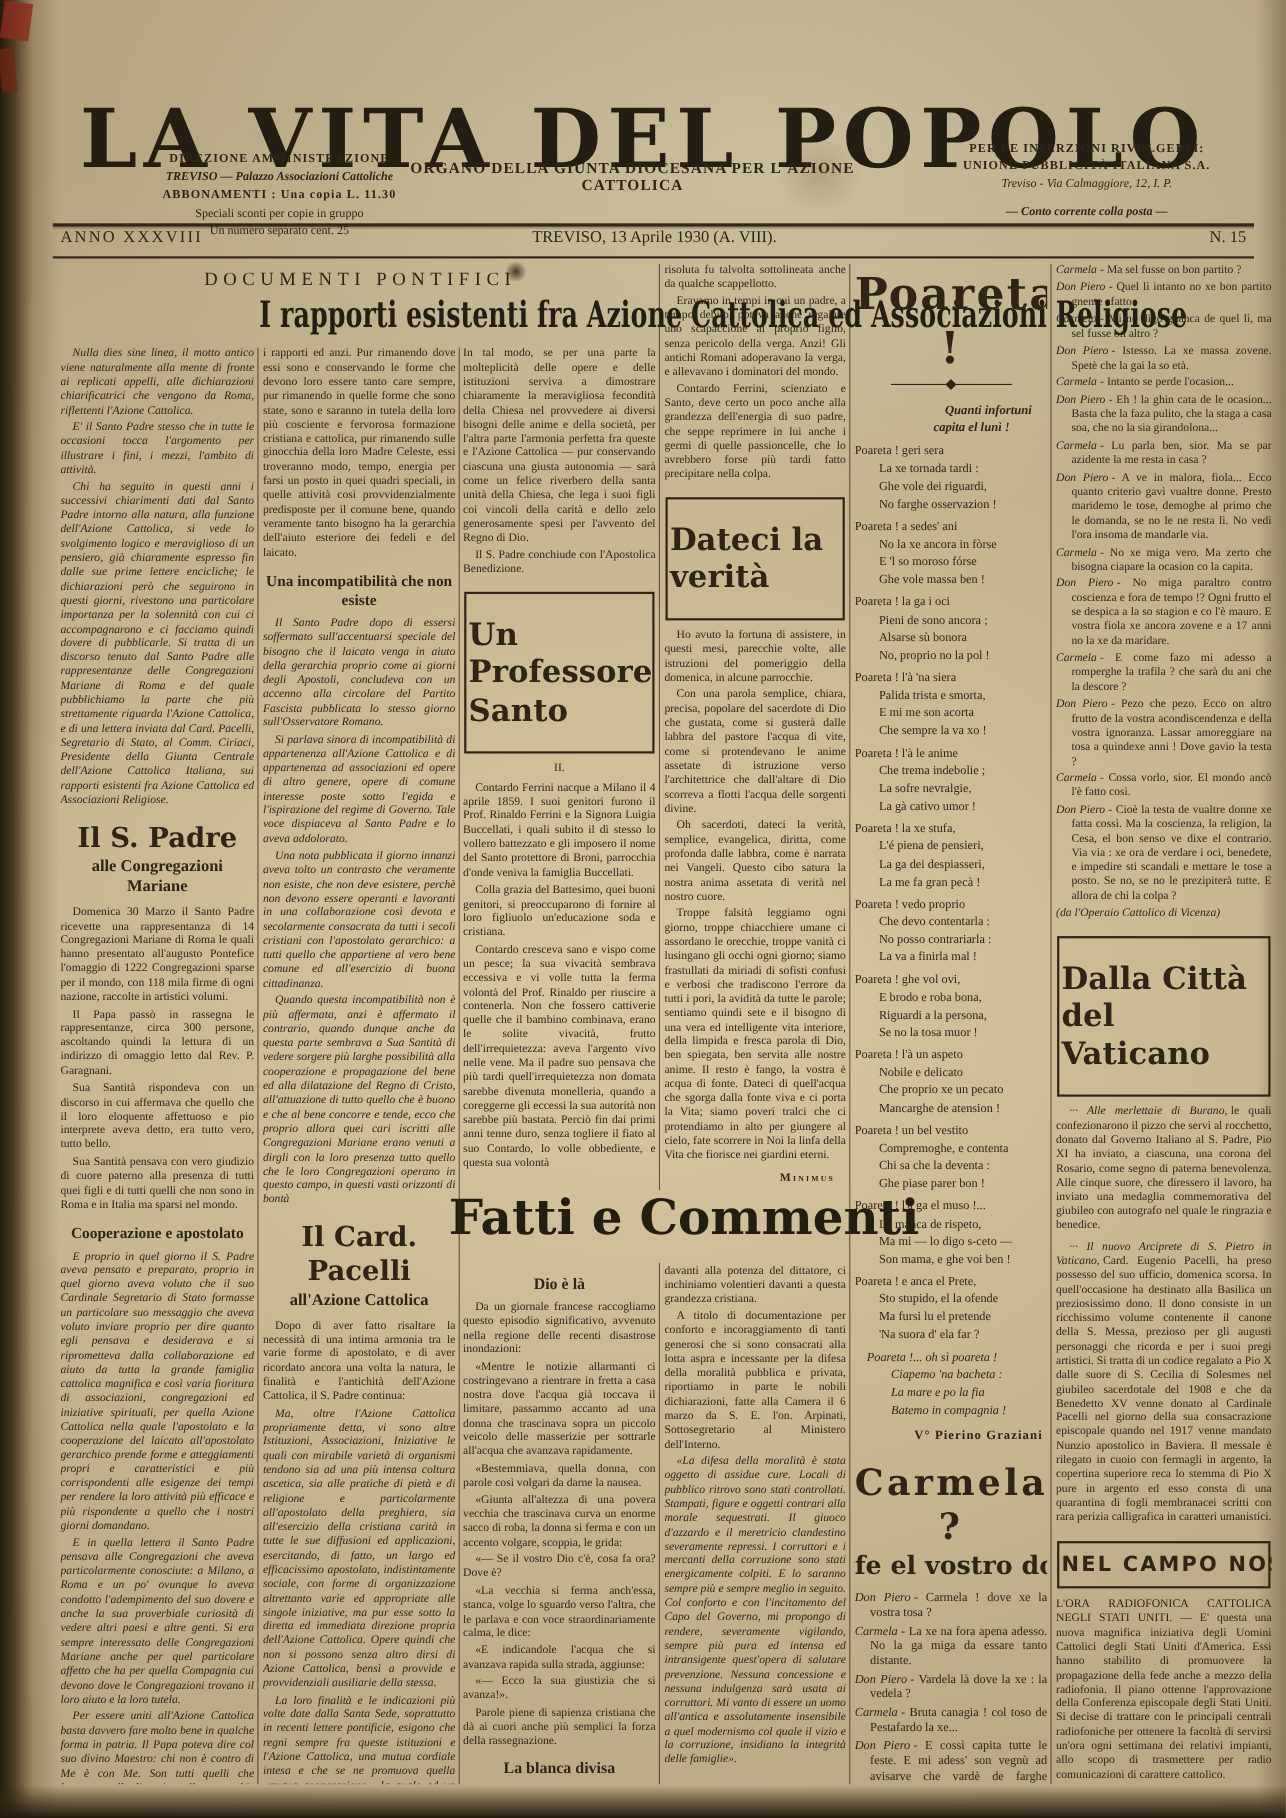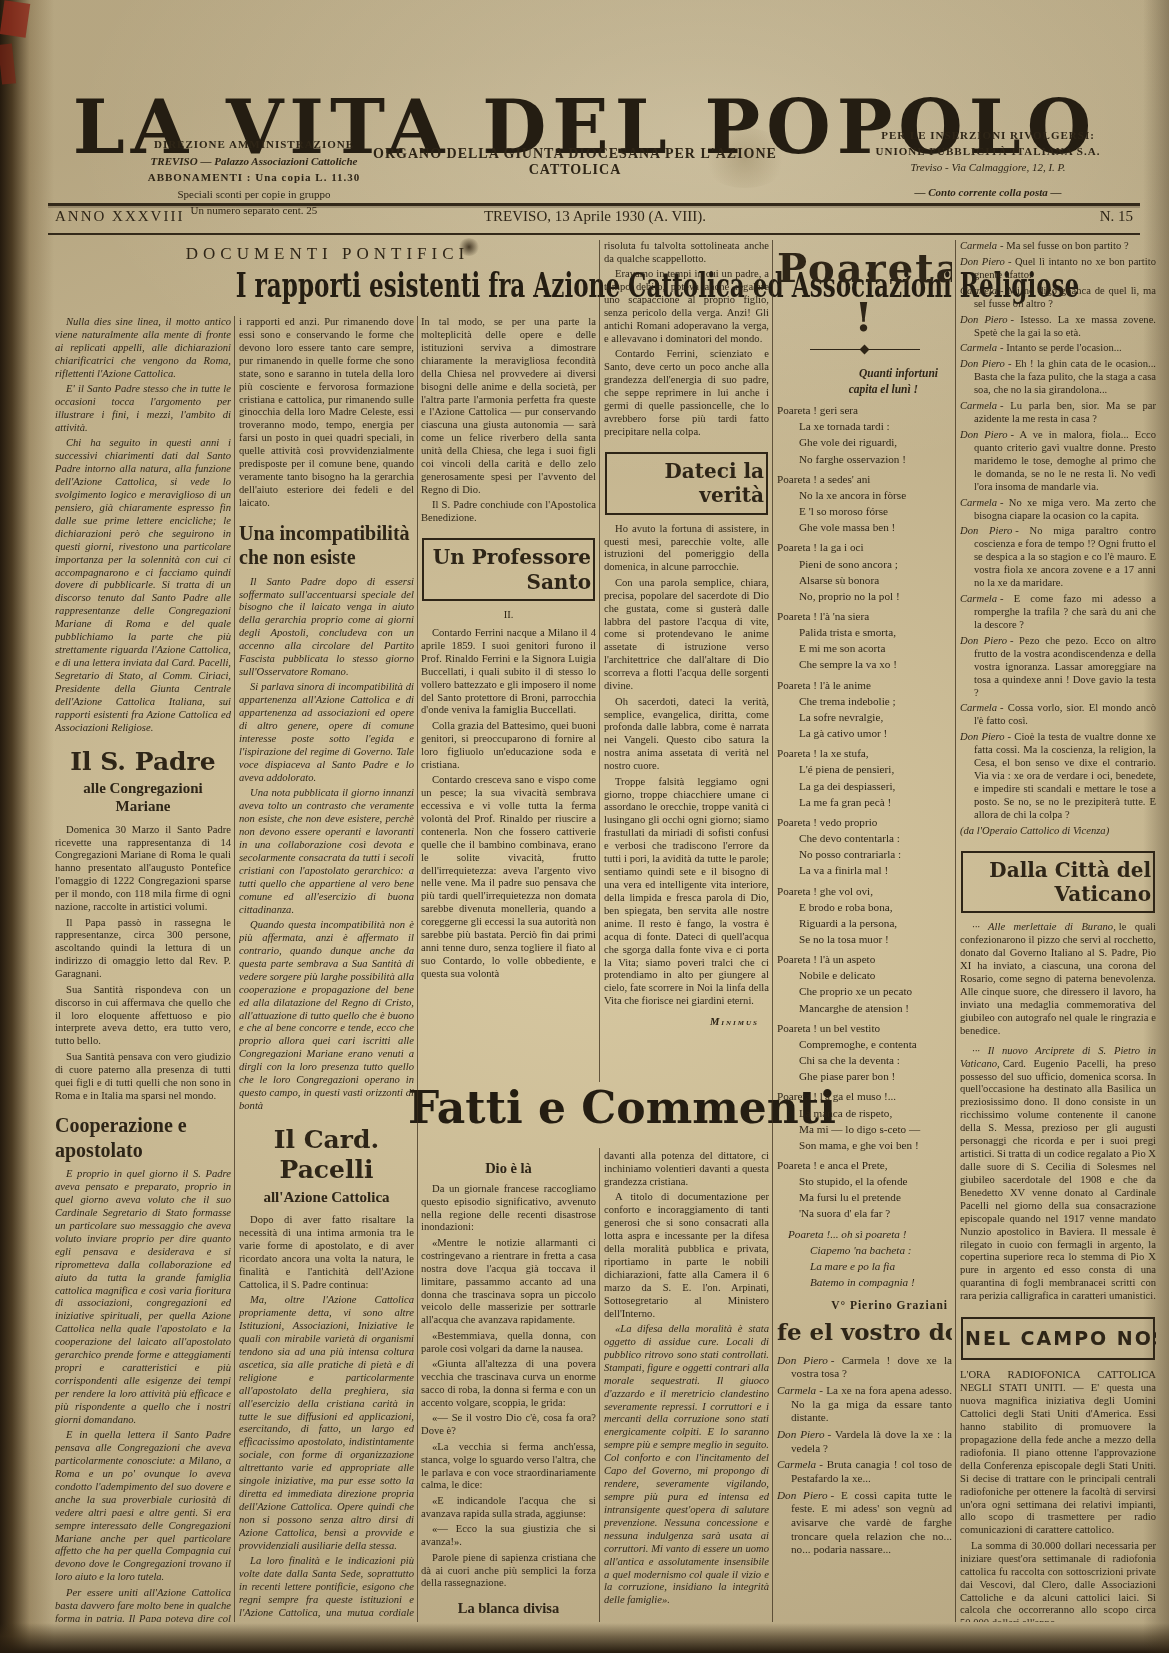--- a/index.html
+++ b/index.html
@@ -52,30 +52,30 @@
 
   .col{position:absolute;overflow:hidden;font-size:10.6px;line-height:1.22;}
   .vr{position:absolute;width:1px;background:rgba(60,47,28,.75);}
 
   .blk{margin:0 0 2.5px;}
   .p{text-align:justify;text-indent:11px;}
   .pni{text-align:justify;}
   .pi{font-style:italic;text-align:justify;text-indent:11px;}
   .h2{font-family:"DejaVu Serif", serif;font-weight:bold;font-size:25px;text-align:center;margin:12px 0 2px;}
   .h2s{font-weight:bold;font-size:15px;text-align:center;margin:0 0 8px;}
-  .h3{font-weight:bold;font-size:20px;margin:11px 0 6px;}
+  .h3{font-weight:bold;font-size:14px;text-align:center;margin:11px 0 6px;}
   .h4{font-weight:bold;font-size:14.5px;text-align:center;margin:10px 0 5px;white-space:pre-line;}
-  .hbox{border:2px solid #2e2517;font-family:"DejaVu Serif", serif;font-weight:bold;font-size:20px;
-    text-align:right;padding:5px 2px;margin:13px 1px 8px;}
+  .hbox{border:2px solid #2e2517;font-family:"DejaVu Serif", serif;font-weight:bold;font-size:28px;
+    text-align:left;padding:20px 2px;margin:13px 1px 8px;}
   .hboxsans{border:2px solid #2e2517;font-family:"DejaVu Sans", sans-serif;font-weight:bold;font-size:19px;
     letter-spacing:2px;text-align:center;padding:8px 2px;margin:14px 1px 9px;white-space:nowrap;}
   .hnum{text-align:center;margin:5px 0;}
   .v1{margin-top:6.5px;}
   .v{padding-left:22px;}
-  .sig{text-align:right;font-weight:bold;font-variant:small-caps;letter-spacing:2px;margin:8px 10px 4px 0;font-style:italic;}
+  .sig{text-align:right;font-weight:bold;font-variant:small-caps;letter-spacing:2px;margin:8px 10px 4px 0;}
   .sigp{text-align:right;font-weight:bold;letter-spacing:1px;margin:8px 4px 6px 0;font-size:11.5px;}
   .dlg{text-align:justify;padding-left:14px;text-indent:-14px;margin-bottom:3px;}
   .blk em{font-style:italic;margin-right:3px;}
   .vat{text-align:justify;text-indent:12px;margin-bottom:7px;}
   .src{font-style:italic;margin:2px 0 6px;}
   .epi{text-align:right;font-style:italic;font-weight:bold;padding-right:14px;font-size:11.5px;}
   .epi2{text-align:right;font-style:italic;font-weight:bold;padding-right:34px;font-size:11.5px;margin-bottom:8px;}
   .flo{height:12px;margin:2px 0 10px;position:relative;}
   .flo::before{content:"";position:absolute;left:50%;top:5px;width:110px;margin-left:-55px;border-top:1.5px solid #2e2517;}
   .flo::after{content:"";position:absolute;left:50%;top:2px;width:7px;height:7px;margin-left:-4px;background:#2e2517;
@@ -271,20 +271,21 @@
       <div class="blk v"><span>Son mama, e ghe voi ben !</span></div>
       <div class="blk v1"><span>Poareta ! e anca el Prete,</span></div>
       <div class="blk v"><span>Sto stupido, el la ofende</span></div>
       <div class="blk v"><span>Ma fursi lu el pretende</span></div>
       <div class="blk v"><span>'Na suora d' ela far ?</span></div>
       <div class="blk v1 pi"><span>Poareta !... oh sì poareta !</span></div>
       <div class="blk v pi"><span>Ciapemo 'na bacheta :</span></div>
       <div class="blk v pi"><span>La mare e po la fia</span></div>
       <div class="blk v pi"><span>Batemo in compagnia !</span></div>
       <div class="blk sigp"><span>V° Pierino Graziani</span></div>
+      <div class="blk hcar"><span>Carmela ?</span></div>
       <div class="blk hcar2"><span>fe el vostro dovere</span></div>
       <div class="blk dlg"><em class="lead">Don Piero</em><span>- Carmela ! dove xe la vostra tosa ?</span></div>
       <div class="blk dlg"><em class="lead">Carmela</em><span>- La xe na fora apena adesso. No la ga miga da essare tanto distante.</span></div>
       <div class="blk dlg"><em class="lead">Don Piero</em><span>- Vardela là dove la xe : la vedela ?</span></div>
       <div class="blk dlg"><em class="lead">Carmela</em><span>- Bruta canagia ! col toso de Pestafardo la xe...</span></div>
       <div class="blk dlg"><em class="lead">Don Piero</em><span>- E cossì capita tutte le feste. E mi adess' son vegnù ad avisarve che vardè de farghe troncare quela relazion che no... no... podaria nassare...</span></div>
     </section>
 
   <section class="col" style="left:960px;top:240px;width:196px;height:1382px;">
 

